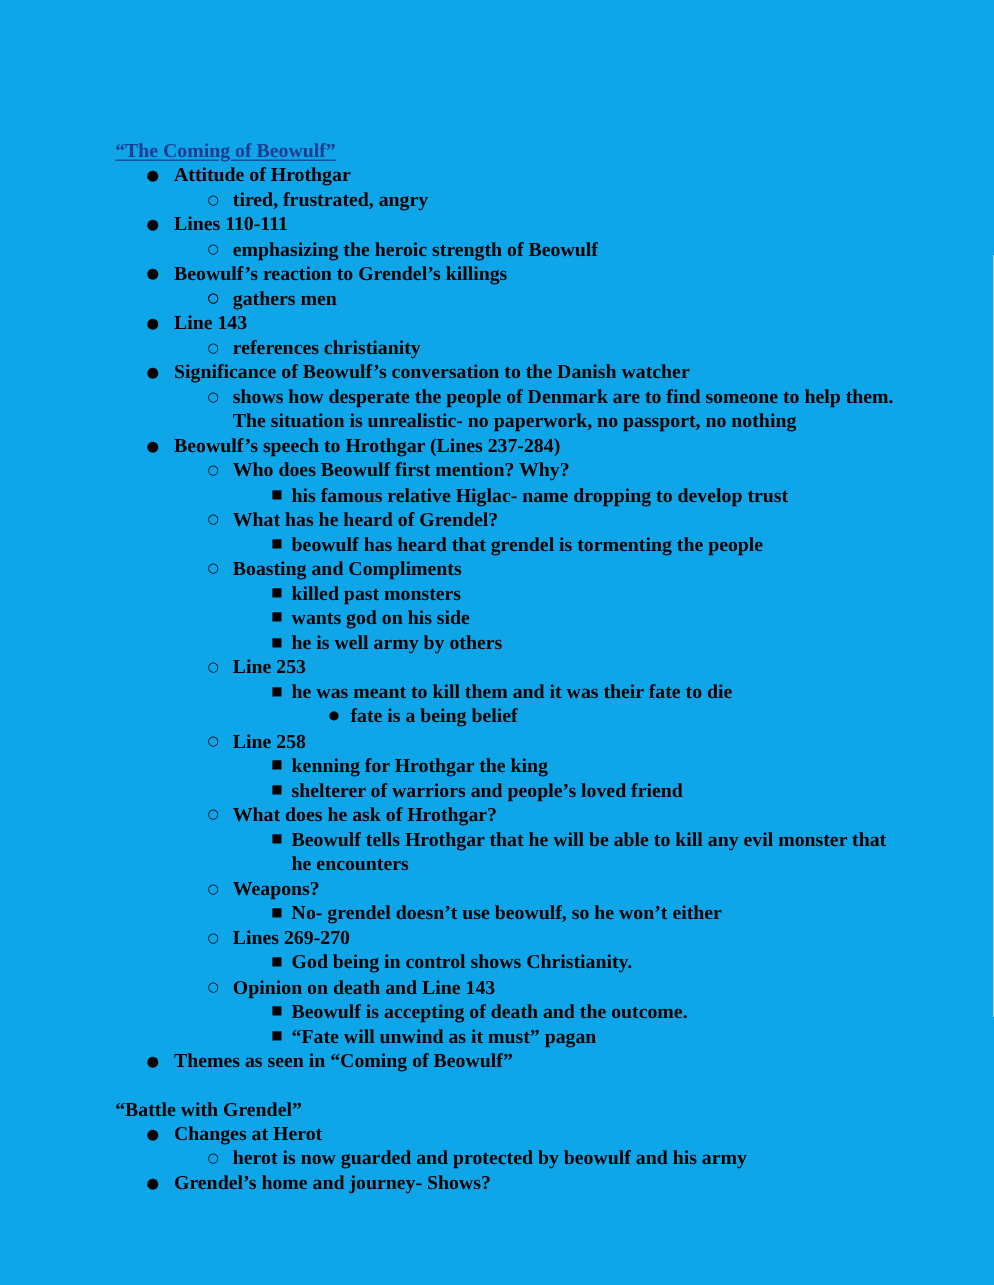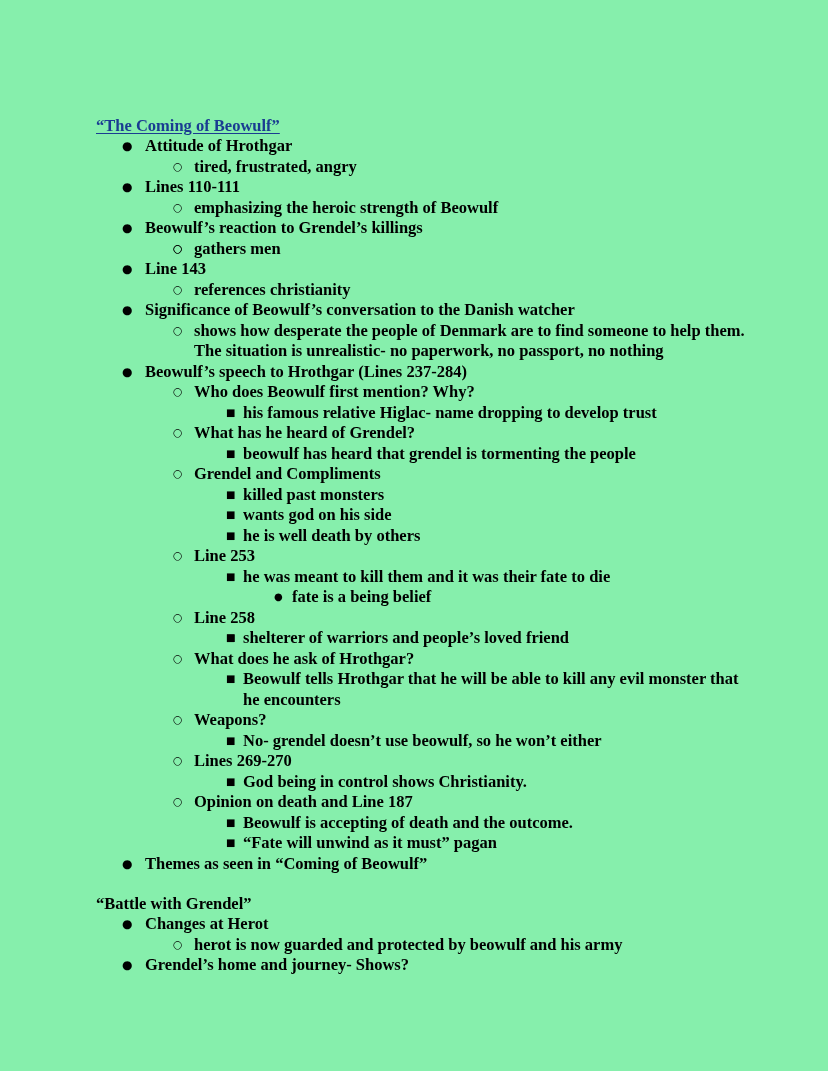--- a/index.html
+++ b/index.html
@@ -9,21 +9,21 @@
     background: #ffffff;
   }
   body {
     font-family: "Liberation Serif", "DejaVu Serif", serif;
     color: #000000;
   }
   .page {
     position: relative;
     width: 828px;
     height: 1071px;
-    background: #86efac;
+    background: #0ea5e9;
     overflow: hidden;
     box-sizing: border-box;
   }
   .doc-body {
     position: absolute;
     left: 96px;
     top: 116px;
     width: 650px;
   }
 
@@ -166,52 +166,53 @@
         <li class="item l2">
           <span class="bullet">○</span>
           <span class="txt">What has he heard of Grendel?</span>
         </li>
         <li class="item l3">
           <span class="bullet">■</span>
           <span class="txt">beowulf has heard that grendel is tormenting the people</span>
         </li>
         <li class="item l2">
           <span class="bullet">○</span>
-          <span class="txt">Grendel and Compliments</span>
+          <span class="txt">Boasting and Compliments</span>
         </li>
         <li class="item l3">
           <span class="bullet">■</span>
           <span class="txt">killed past monsters</span>
         </li>
         <li class="item l3">
           <span class="bullet">■</span>
           <span class="txt">wants god on his side</span>
         </li>
         <li class="item l3">
           <span class="bullet">■</span>
-          <span class="txt">he is well death by others</span>
+          <span class="txt">he is well army by others</span>
         </li>
         <li class="item l2">
           <span class="bullet">○</span>
           <span class="txt">Line 253</span>
         </li>
         <li class="item l3">
           <span class="bullet">■</span>
           <span class="txt">he was meant to kill them and it was their fate to die</span>
         </li>
         <li class="item l4">
           <span class="bullet">●</span>
           <span class="txt">fate is a being belief</span>
         </li>
         <li class="item l2">
           <span class="bullet">○</span>
           <span class="txt">Line 258</span>
         </li>
         <li class="item l3">
           <span class="bullet">■</span>
+          <span class="txt">kenning for Hrothgar the king</span>
         </li>
         <li class="item l3">
           <span class="bullet">■</span>
           <span class="txt">shelterer of warriors and people’s loved friend</span>
         </li>
         <li class="item l2">
           <span class="bullet">○</span>
           <span class="txt">What does he ask of Hrothgar?</span>
         </li>
         <li class="item l3">
@@ -229,21 +230,21 @@
         <li class="item l2">
           <span class="bullet">○</span>
           <span class="txt">Lines 269-270</span>
         </li>
         <li class="item l3">
           <span class="bullet">■</span>
           <span class="txt">God being in control shows Christianity.</span>
         </li>
         <li class="item l2">
           <span class="bullet">○</span>
-          <span class="txt">Opinion on death and Line 187</span>
+          <span class="txt">Opinion on death and Line 143</span>
         </li>
         <li class="item l3">
           <span class="bullet">■</span>
           <span class="txt">Beowulf is accepting of death and the outcome.</span>
         </li>
         <li class="item l3">
           <span class="bullet">■</span>
           <span class="txt">“Fate will unwind as it must” pagan</span>
         </li>
         <li class="item l1">

